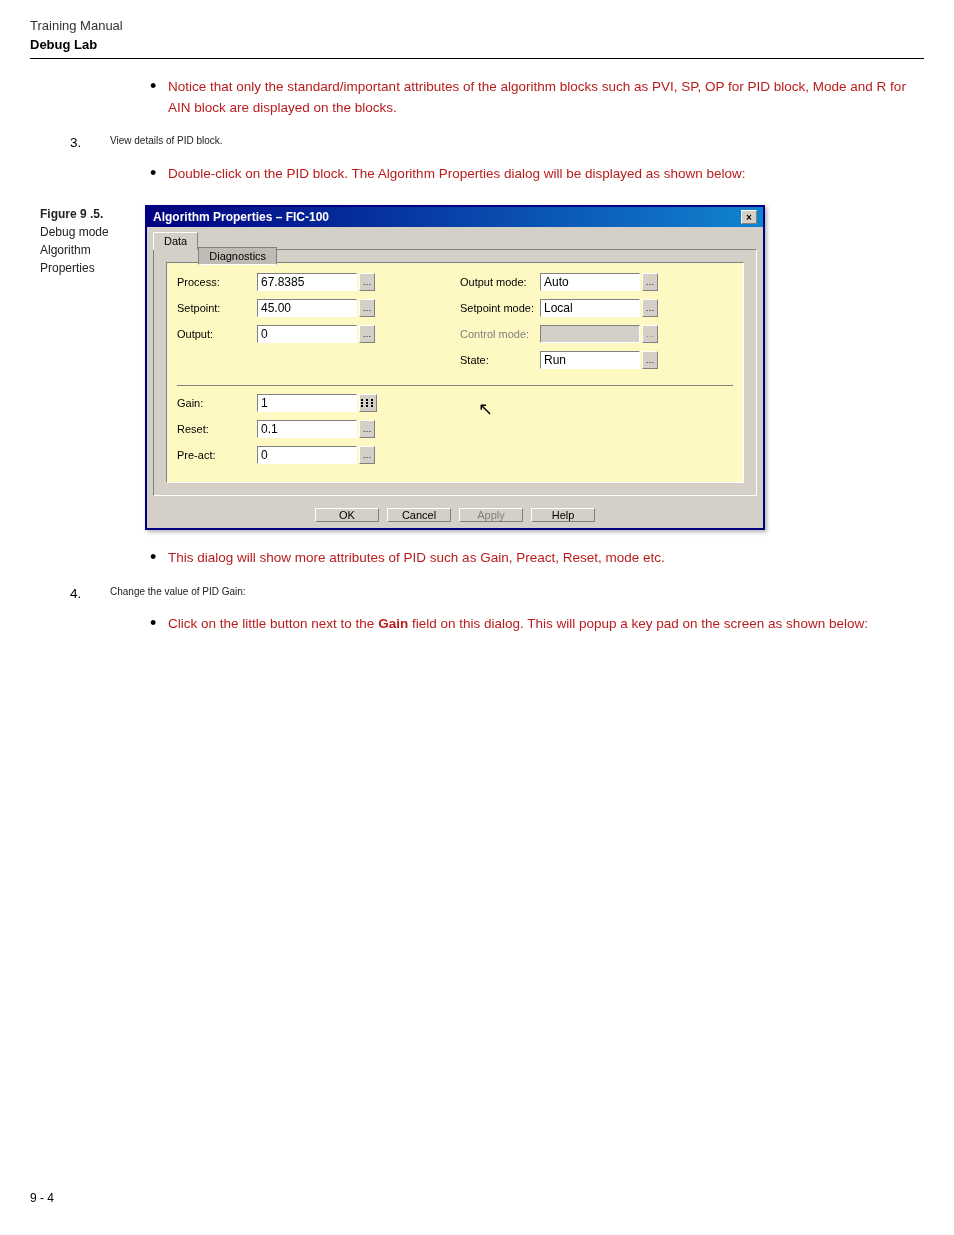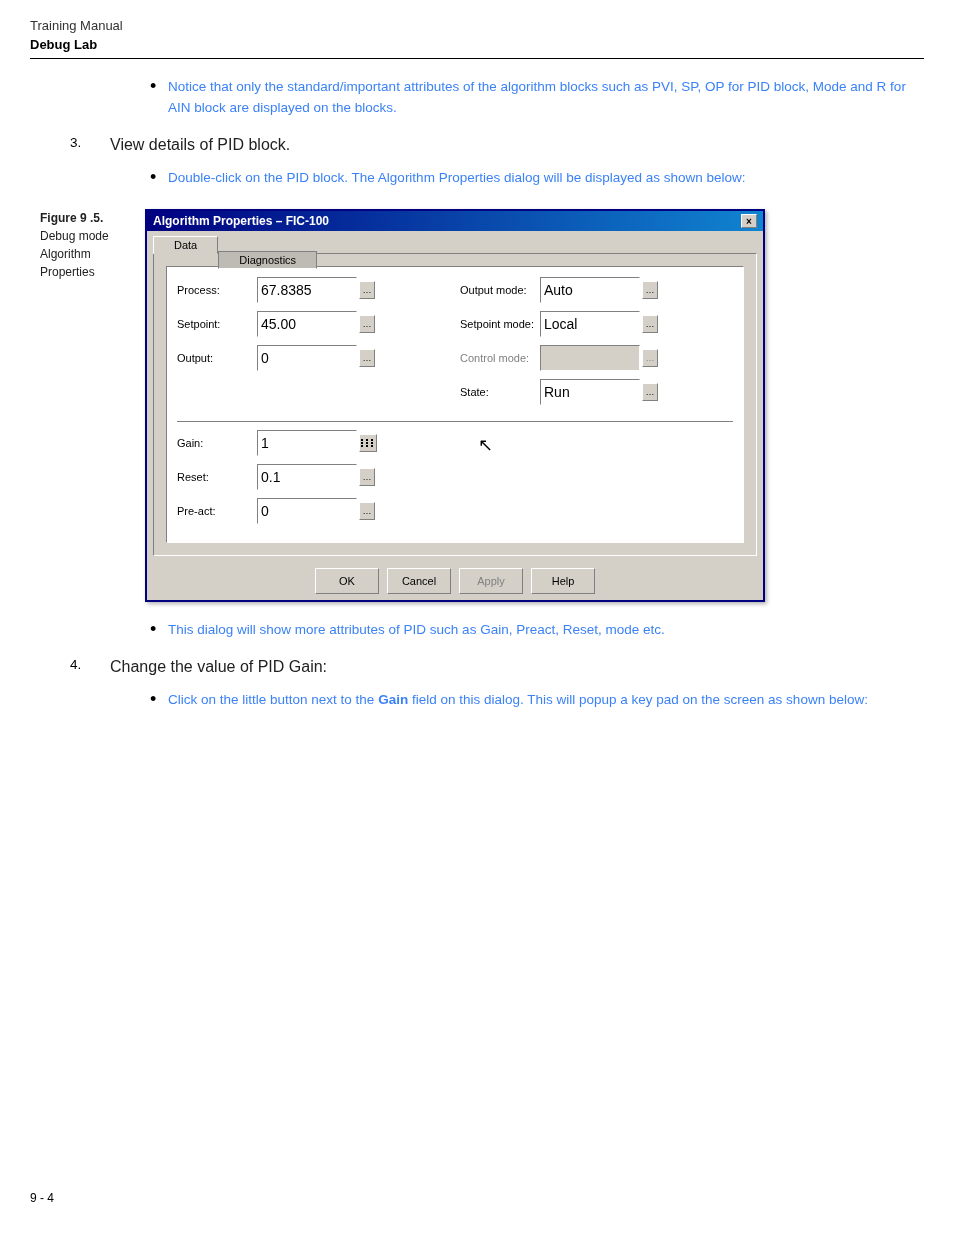--- a/index.html
+++ b/index.html
@@ -54,38 +54,38 @@
     .bullet {
       min-width: 18px;
       font-size: 18px;
       line-height: 1.3;
       margin-top: -2px;
     }
 
     .bullet-text {
       font-size: 13.5px;
       line-height: 1.55;
-      color: #3b82f6;
+      color: #b91c1c;
     }
 
     .numbered-section {
       display: flex;
       margin-bottom: 10px;
     }
 
     .num-label {
       min-width: 80px;
       padding-left: 40px;
       font-size: 13.5px;
       line-height: 1.55;
     }
 
     .num-content {
       flex: 1;
-      font-size: 16px;
+      font-size: 10px;
       line-height: 1.55;
       color: #222;
     }
 
     
     .figure-area {
       display: flex;
       margin-bottom: 18px;
       margin-top: 6px;
     }
@@ -140,21 +140,21 @@
 
     .dialog-tabs {
       display: flex;
       padding: 4px 6px 0 6px;
       background: #d4d0c8;
     }
 
     .dialog-tab {
       border: 1px solid;
       border-color: #fff #808080 #d4d0c8 #fff;
-      padding: 2px 20px;
+      padding: 2px 10px;
       font-size: 11px;
       cursor: pointer;
       background: #d4d0c8;
       position: relative;
       top: 1px;
     }
 
     .dialog-tab.active {
       border-bottom: 1px solid #d4d0c8;
       z-index: 1;
@@ -171,21 +171,21 @@
       border: 1px solid;
       border-color: #808080 #fff #fff #808080;
       margin: 0 6px 6px 6px;
       padding: 12px;
       background: #d4d0c8;
     }
 
     .dialog-inner {
       border: 1px solid;
       border-color: #808080 #fff #fff #808080;
-      background: #ffffff;
+      background: #fef9c3;
       padding: 10px;
     }
 
     
     .dialog-columns {
       display: flex;
       gap: 10px;
     }
 
     .dialog-col {
@@ -207,24 +207,24 @@
     .field-input-wrap {
       display: flex;
       align-items: center;
       gap: 2px;
     }
 
     .field-input {
       border: 1px solid;
       border-color: #808080 #fff #fff #808080;
       background: #fff;
-      font-size: 14px;
+      font-size: 12px;
       padding: 1px 3px;
       width: 100px;
-      height: 26px;
+      height: 18px;
     }
 
     .field-input.disabled {
       background: #d4d0c8;
       color: #808080;
     }
 
     .small-btn {
       width: 16px;
       height: 18px;
@@ -335,21 +335,21 @@
     .dialog-footer {
       display: flex;
       justify-content: center;
       padding: 6px;
       gap: 8px;
       background: #d4d0c8;
     }
 
     .dialog-btn {
       min-width: 64px;
-      height: 26px;
+      height: 14px;
       border: 1px solid;
       border-color: #fff #808080 #808080 #fff;
       background: #d4d0c8;
       font-size: 11px;
       cursor: pointer;
       padding: 0 8px;
     }
 
     .dialog-btn:disabled,
     .dialog-btn.disabled {

